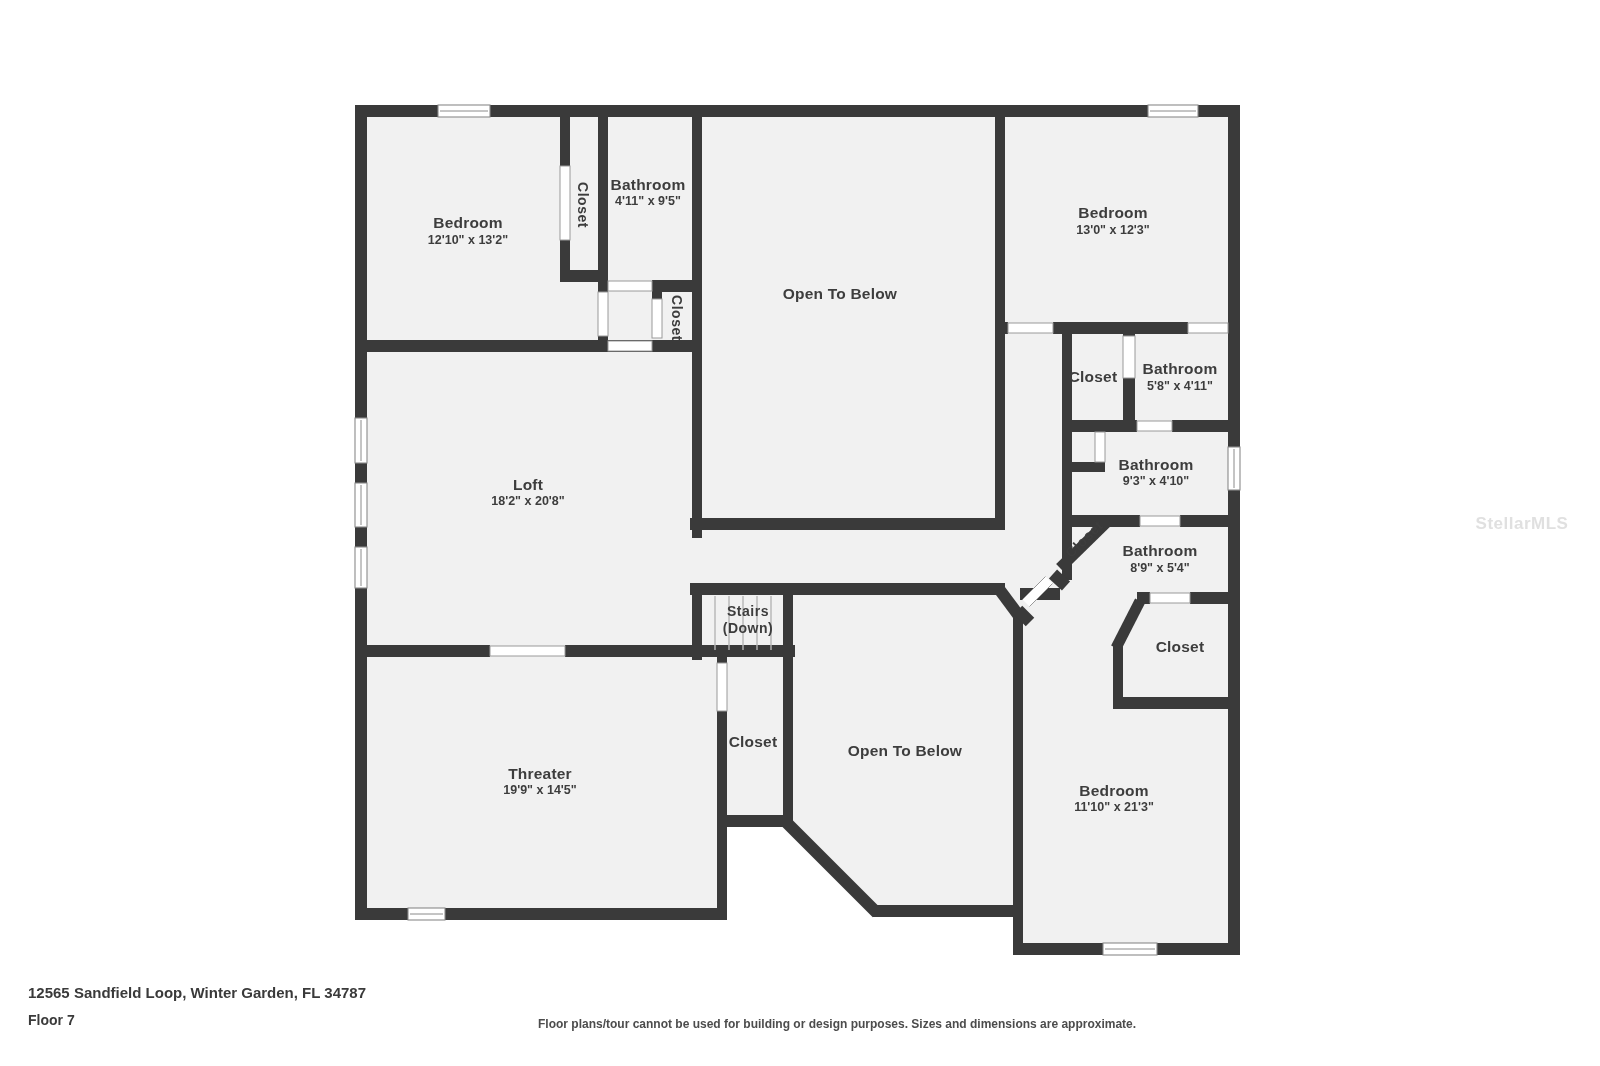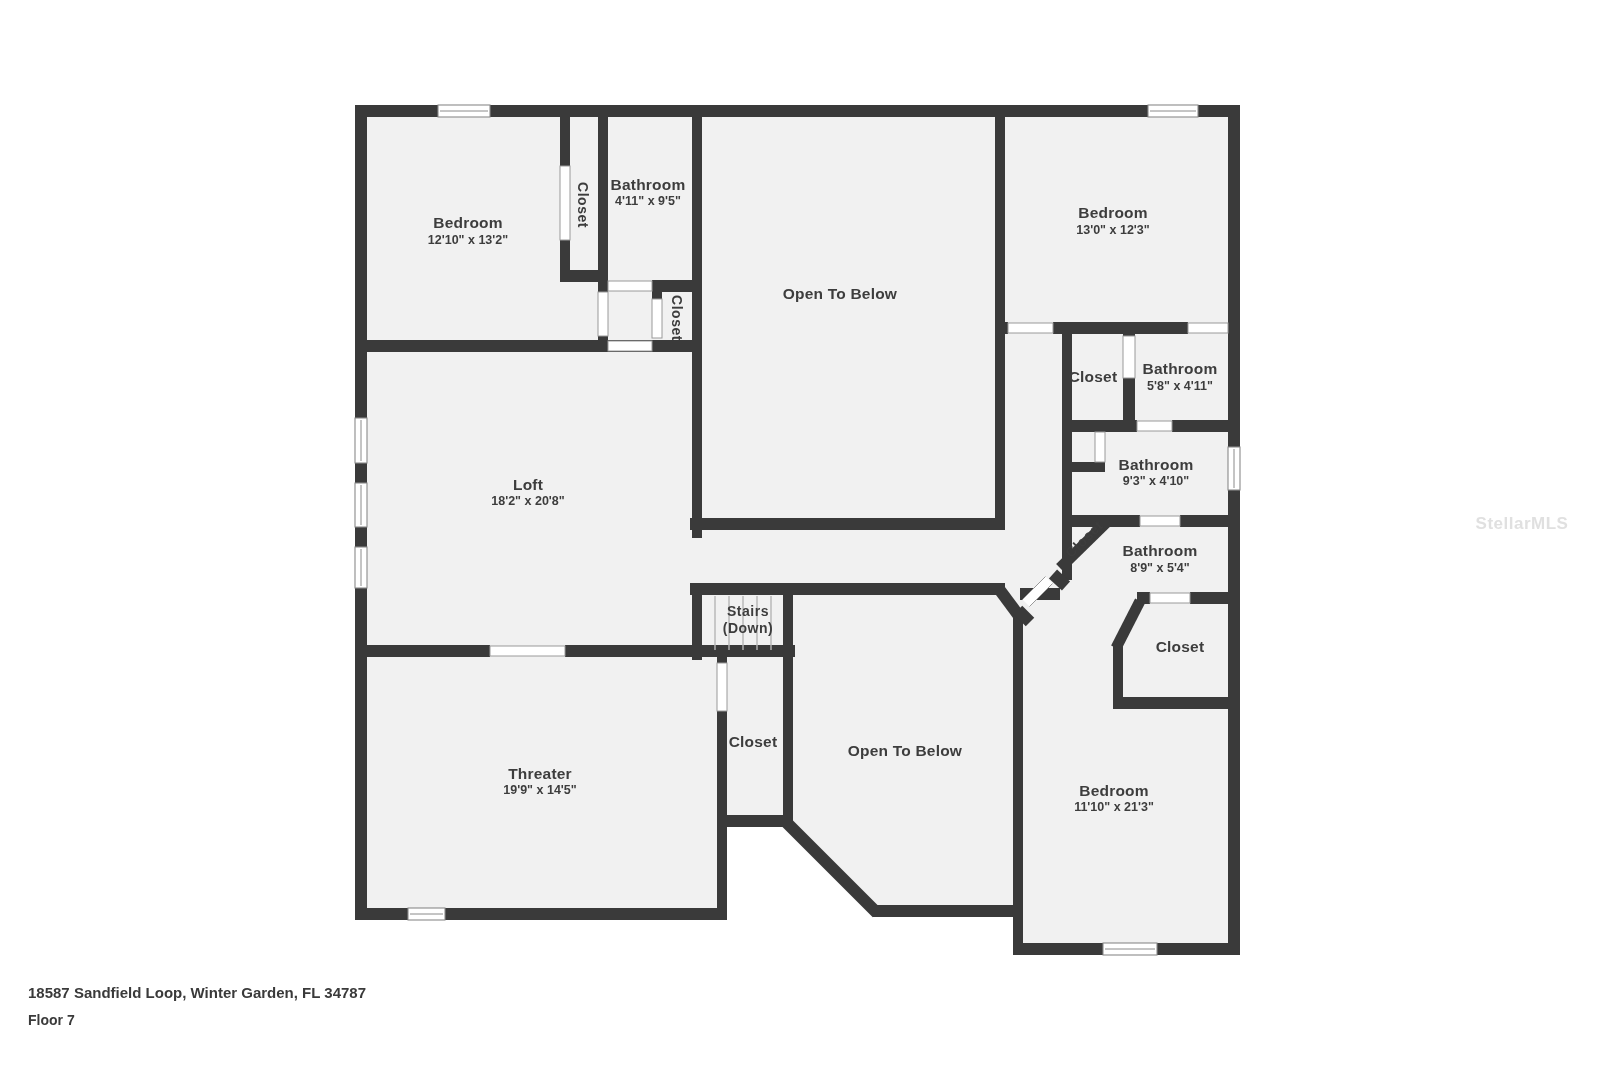--- a/index.html
+++ b/index.html
@@ -187,15 +187,16 @@
 
       <text class="room-name" x="905" y="752">Open To Below</text>
 
       <text class="room-name" x="1114" y="792">Bedroom</text>
       <text class="room-dims" x="1114" y="808">11'10" x 21'3"</text>
     </g>
 
     <text class="watermark" x="1522" y="529" text-anchor="middle">StellarMLS</text>
   </svg>
 
-  <div class="addr">18587 Sandfield Loop, Winter Garden, FL 34787</div>
+  <div class="addr">12565 Sandfield Loop, Winter Garden, FL 34787</div>
   <div class="floorlabel">Floor 7</div>
+  <div class="disclaimer">Floor plans/tour cannot be used for building or design purposes. Sizes and dimensions are approximate.</div>
 </div>
 
 </body></html>

